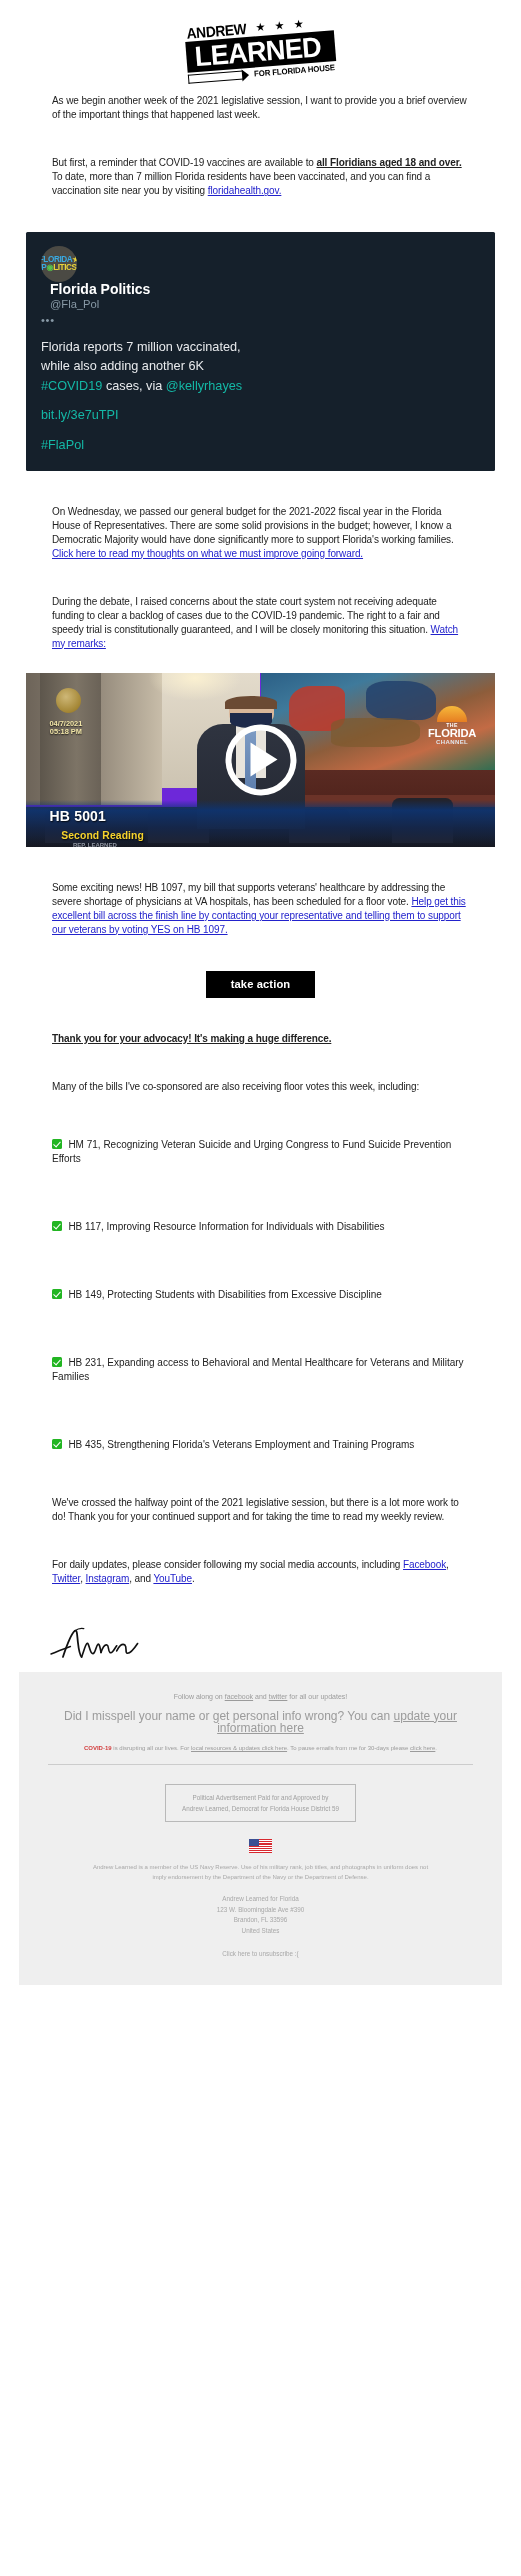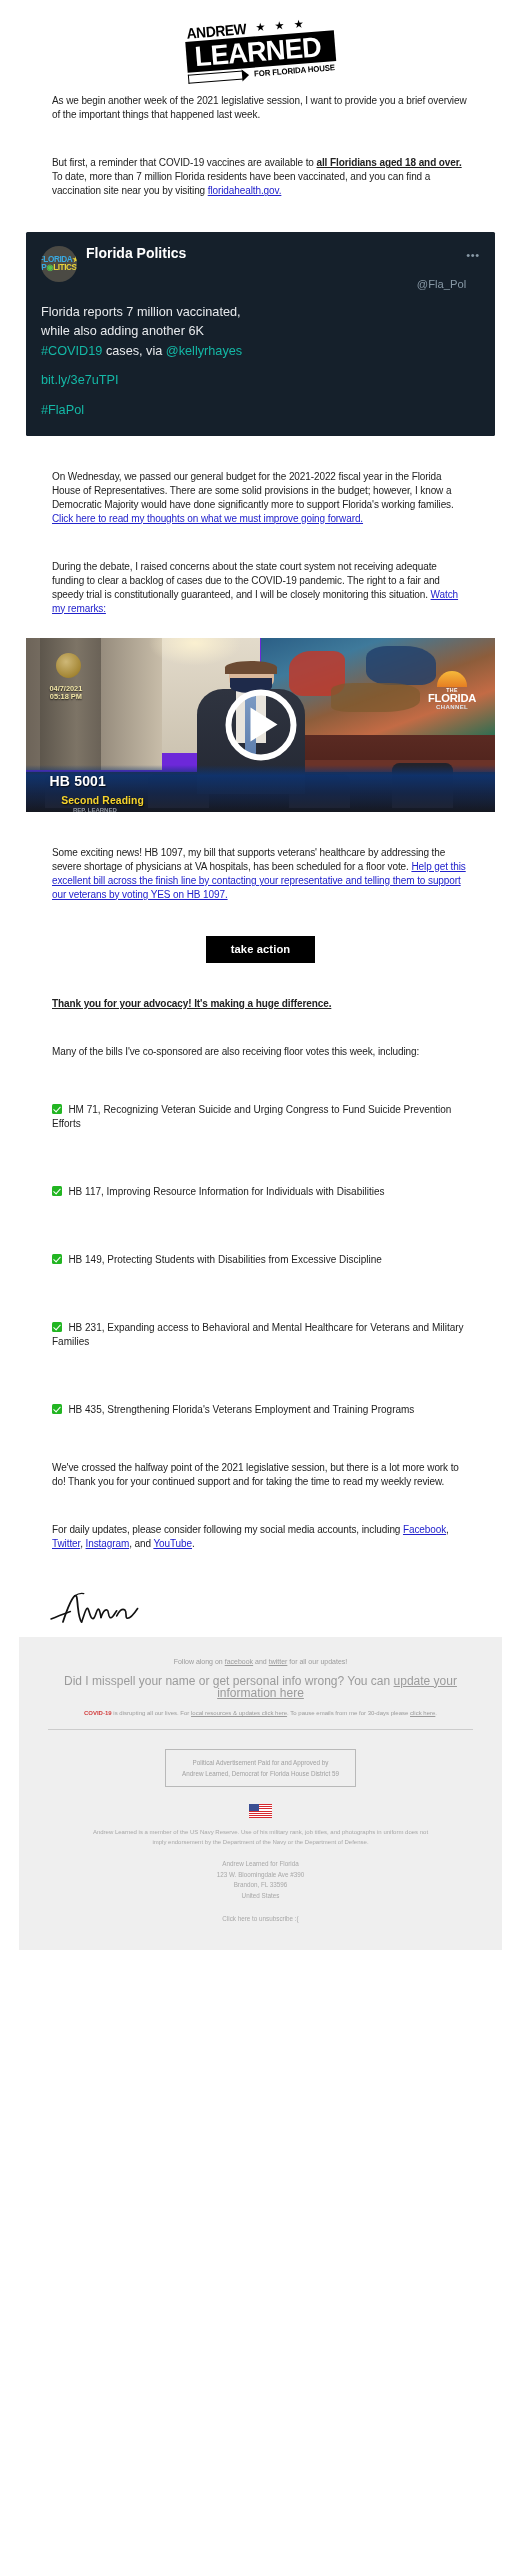--- a/index.html
+++ b/index.html
@@ -133,20 +133,21 @@
     padding: 0 26px;
   }
   .tweet {
     background: #15202b;
     border-radius: 1.5px;
     padding: 13.4px 15px 15px 15px;
   }
   .tweet-head {
     display: flex;
     align-items: flex-start;
+    flex-direction: column;
   }
   .tweet-avatar {
     width: 36px;
     height: 36px;
     border-radius: 50%;
     background: #4b4a44;
     flex: 0 0 36px;
     display: flex;
     flex-direction: column;
     align-items: center;
@@ -174,22 +175,21 @@
   .tweet-name {
     color: #ffffff;
     font-size: 14px;
     font-weight: bold;
     line-height: 14px;
   }
   .tweet-handle {
     color: #8899a6;
     font-size: 11.2px;
     line-height: 14px;
-    margin-top: 17px;
-    text-align: right;
+    margin-top: 1px;
   }
   .tweet-dots {
     color: #8899a6;
     font-size: 11.2px;
     letter-spacing: 0.7px;
     flex: 0 0 auto;
     padding-top: 3px;
   }
   .tweet-body {
     margin-top: 12px;

